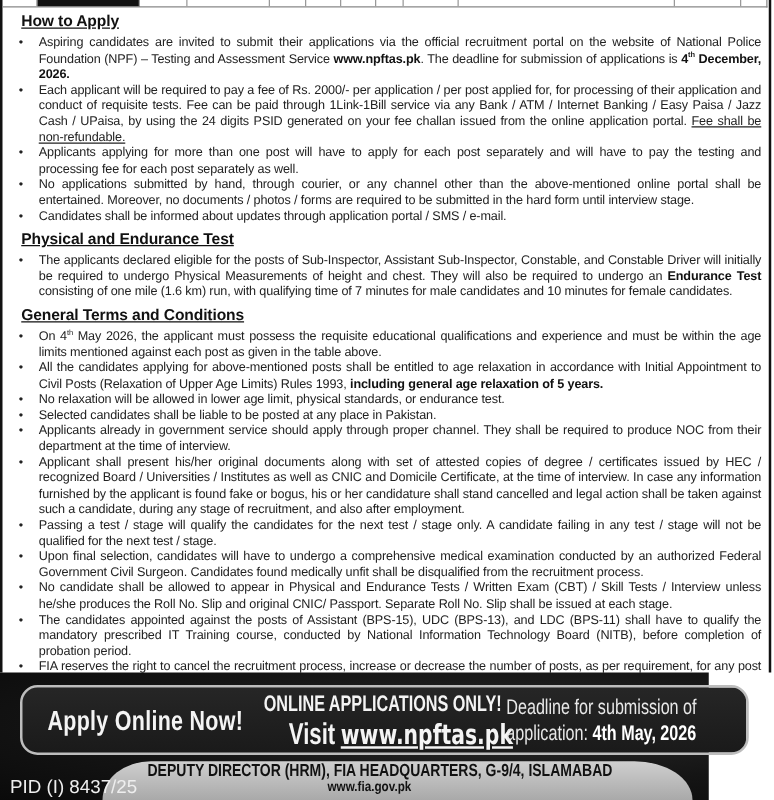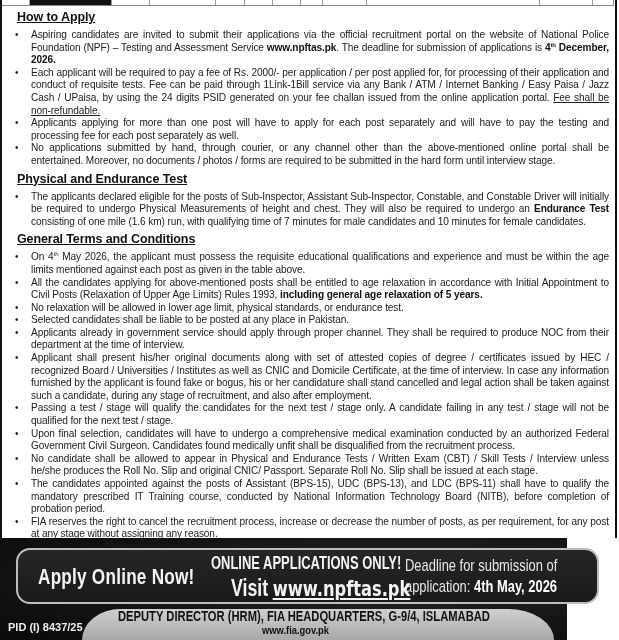--- a/index.html
+++ b/index.html
@@ -21,21 +21,21 @@
   .apply-now { position:absolute; left:20px; top:14px; font-family:"Liberation Sans", sans-serif; font-weight:bold; font-size:22px; color:#f4f4f4; transform:scaleX(0.78); transform-origin:left center; white-space:nowrap; letter-spacing:0.3px; }
   .online-only { position:absolute; left:193px; top:3px; font-weight:bold; font-size:18px; color:#f4f4f4; transform:scaleX(0.72); transform-origin:left center; white-space:nowrap; }
   .visit { position:absolute; left:213px; top:24px; font-weight:bold; font-size:24px; color:#f4f4f4; transform:scaleX(0.74); transform-origin:left center; white-space:nowrap; }
   .visit .url { text-decoration:underline; font-family:"DejaVu Sans", sans-serif; font-size:22px; margin-left:6px; }
   .deadline1 { position:absolute; left:387px; top:6px; font-size:17px; color:#e8e8e8; transform:scaleX(0.76); transform-origin:left center; white-space:nowrap; }
   .deadline2 { position:absolute; left:387px; top:27px; font-size:17px; color:#e8e8e8; transform:scaleX(0.76); transform-origin:left center; white-space:nowrap; }
   .deadline2 b { color:#fff; }
   .footer-plate { position:absolute; left:82px; top:71px; width:472px; height:31px; background:linear-gradient(#cfcfcf,#a9a9a9); border-radius:50px 60px 0 0 / 40px 40px 0 0; }
   .hq { position:absolute; left:118px; top:70px; font-weight:bold; font-size:14px; color:#111; transform:scaleX(0.8); transform-origin:left center; white-space:nowrap; }
   .fia-url { position:absolute; left:262px; top:86px; font-weight:bold; font-size:11px; color:#111; transform:scaleX(0.85); transform-origin:left center; white-space:nowrap; }
-  .pid { position:absolute; left:8px; top:83px; font-weight:bold; font-size:11px; color:#eee; white-space:nowrap; }
+  .pid { position:absolute; left:8px; top:83px; font-weight:normal; font-size:15px; color:#eee; white-space:nowrap; }
 </style>
 </head>
 <body>
 
 <div class="frame">
   <div class="table-strip">
     <div class="cell" style="width:28px"></div>
     <div class="cell dark" style="width:82px"></div>
     <div class="cell" style="width:38px"></div>
     <div class="cell" style="width:66px"></div>
@@ -49,20 +49,21 @@
   </div>
 
   <div class="content" id="content">
     <section>
       <h2>How to Apply</h2>
       <ul>
           <li><span>Aspiring candidates are invited to submit their applications via the official recruitment portal on the website of National Police Foundation (NPF) – Testing and Assessment Service </span><b>www.npftas.pk</b><span>. The deadline for submission of applications is </span><b>4</b><sup style="font-weight: bold;">th</sup><b> December, 2026.</b></li>
           <li><span>Each applicant will be required to pay a fee of Rs. 2000/- per application / per post applied for, for processing of their application and conduct of requisite tests. Fee can be paid through 1Link-1Bill service via any Bank / ATM / Internet Banking / Easy Paisa / Jazz Cash / UPaisa, by using the 24 digits PSID generated on your fee challan issued from the online application portal. </span><span class="u">Fee shall be non-refundable.</span></li>
           <li><span>Applicants applying for more than one post will have to apply for each post separately and will have to pay the testing and processing fee for each post separately as well.</span></li>
           <li><span>No applications submitted by hand, through courier, or any channel other than the above-mentioned online portal shall be entertained. Moreover, no documents / photos / forms are required to be submitted in the hard form until interview stage.</span></li>
+          <li><span>Candidates shall be informed about updates through application portal / SMS / e-mail.</span></li>
         </ul>
     </section>
     <section>
       <h2>Physical and Endurance Test</h2>
       <ul>
           <li><span>The applicants declared eligible for the posts of Sub-Inspector, Assistant Sub-Inspector, Constable, and Constable Driver will initially be required to undergo Physical Measurements of height and chest. They will also be required to undergo an </span><b>Endurance Test</b><span> consisting of one mile (1.6 km) run, with qualifying time of 7 minutes for male candidates and 10 minutes for female candidates.</span></li>
         </ul>
     </section>
     <section>
       <h2>General Terms and Conditions</h2>

